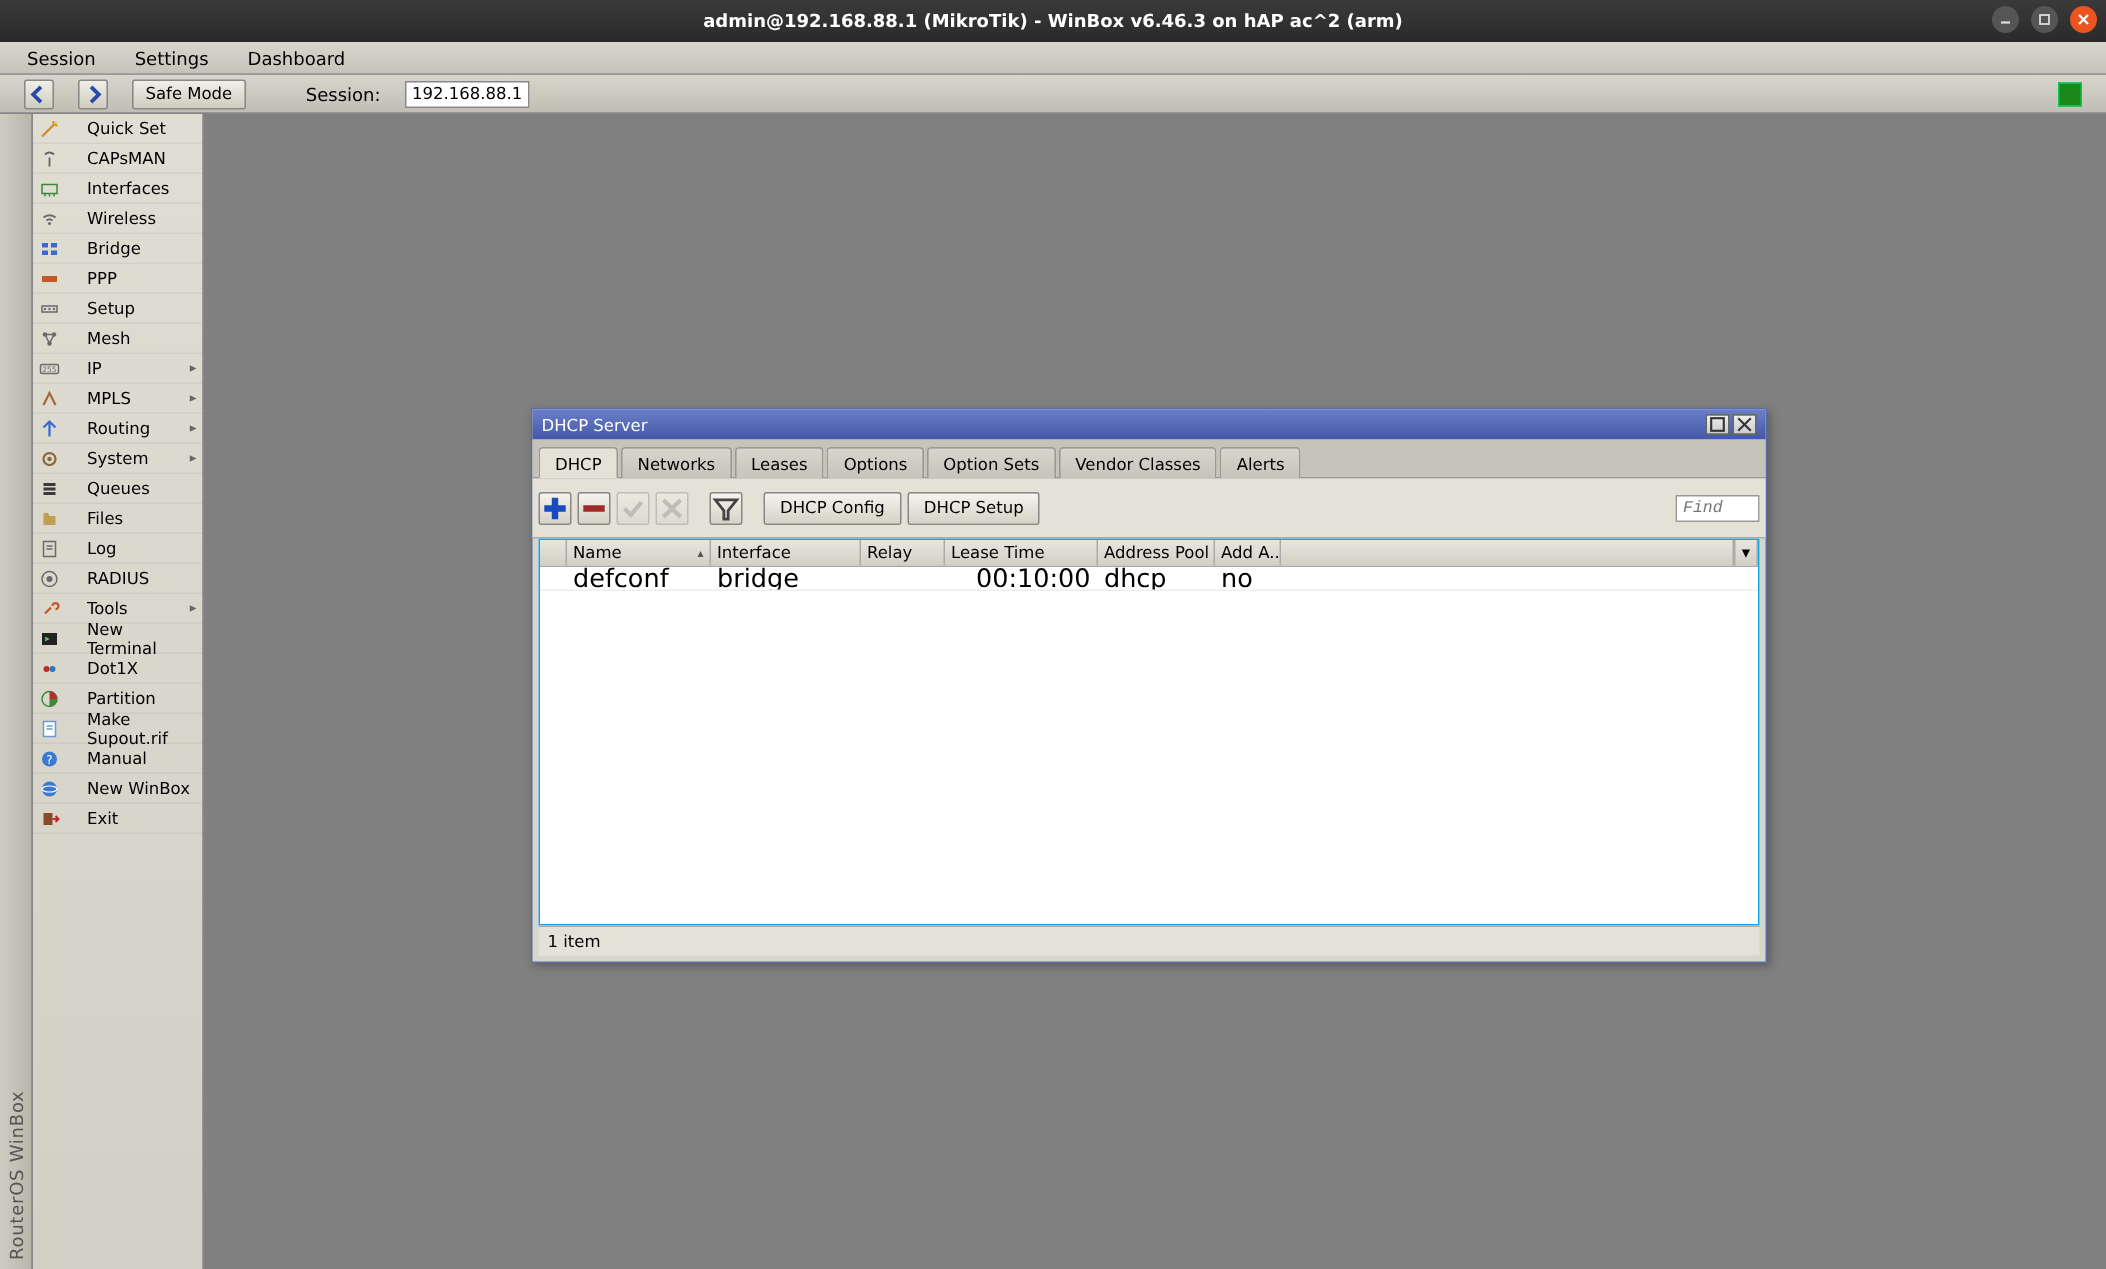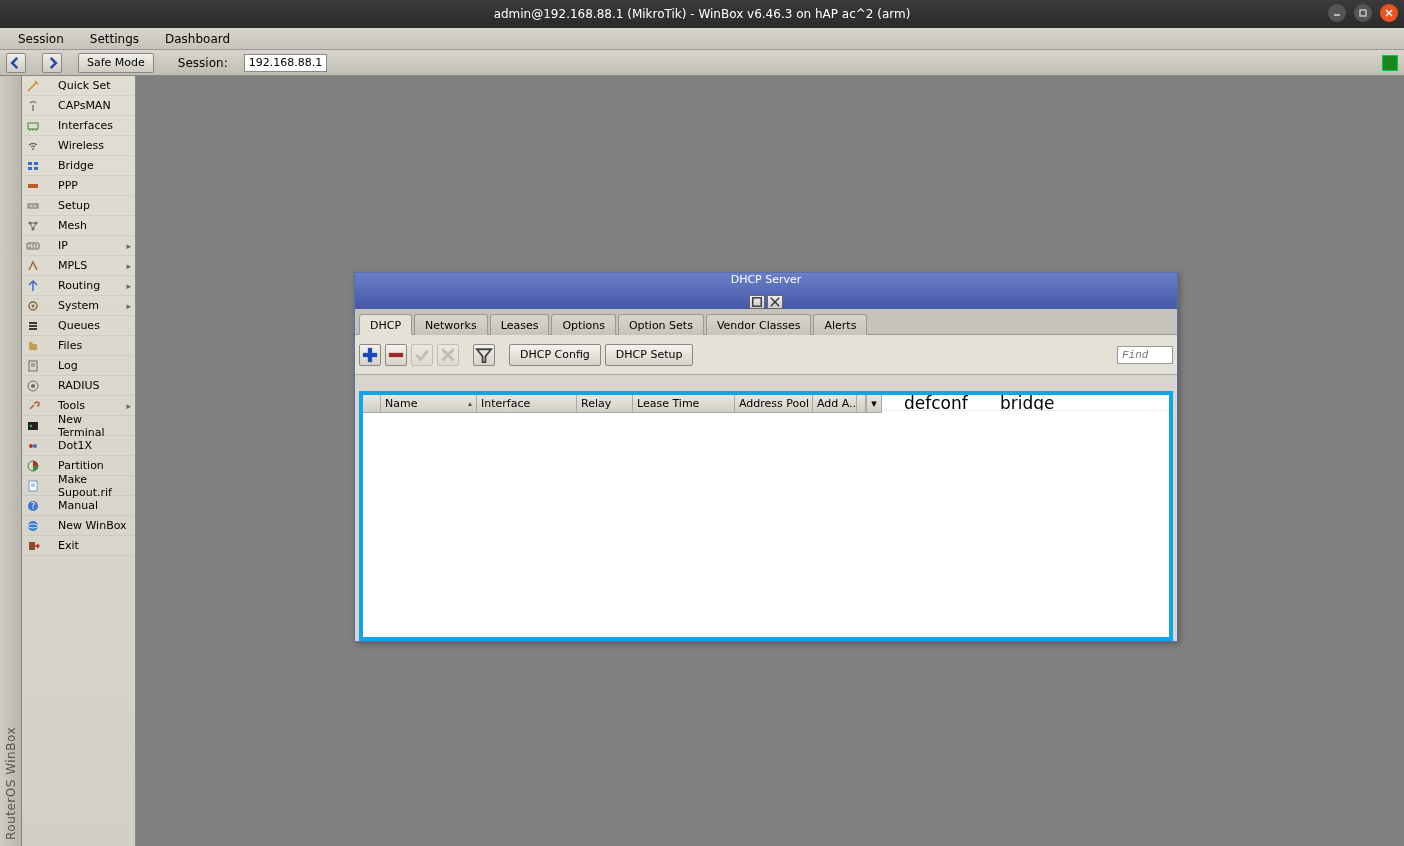--- a/index.html
+++ b/index.html
@@ -1,60 +1,60 @@
 <!DOCTYPE html>
 <html><head>
 <meta charset="utf-8">
 <style>
 * { box-sizing: border-box; margin: 0; padding: 0; font-family: "DejaVu Sans", Arial, sans-serif; }
 body { width: 1404px; height: 846px; background: #808080; overflow: hidden; font-size: 12px; }
 
-.titlebar { height: 28px; background: linear-gradient(#3a3a3a,#2a2a2a); color: #fff; display: flex; align-items: center; justify-content: center; position: relative; font-weight: normal; }
+.titlebar { height: 28px; background: linear-gradient(#3a3a3a,#2a2a2a); color: #fff; display: flex; align-items: center; justify-content: center; position: relative; font-weight: bold; }
 .titlebar .controls { position: absolute; right: 6px; top: 4px; display: flex; gap: 8px; }
 .wc { width: 18px; height: 18px; border-radius: 9px; display:flex; align-items:center; justify-content:center; color:#222; background:#555; cursor:pointer; }
 .wc.close { background:#e95420; color:#fff; }
 .wc svg { width:10px; height:10px; }
 
 .menubar { height: 22px; background: linear-gradient(#d8d5cc,#c6c3ba); border-bottom:1px solid #999; display:flex; align-items:center; padding:0 6px; gap:14px; font-size:12px; }
 .menubar span { cursor:pointer;margin-left:12px; }
 
-.toolbar { height: 26px; background: linear-gradient(#d8d5cc,#c0bdb4); border-bottom:1px solid #888; display:flex; align-items:center; padding:2px 6px; gap:16px; font-size:12px;justify-content:space-between; }
+.toolbar { height: 26px; background: linear-gradient(#d8d5cc,#c0bdb4); border-bottom:1px solid #888; display:flex; align-items:center; padding:2px 16px; gap:16px; font-size:12px;justify-content:space-between; }
 .tbtn { height:20px; min-width:20px; border:1px solid #888; background:linear-gradient(#f0efe8,#cfccC1); border-radius:2px; display:inline-flex; align-items:center; justify-content:center; padding:0 8px; cursor:pointer; font-size:11px; }
 .tbtn.icon { width:20px; padding:0; }
 .sessionip { background:#fff; border:1px solid #888; padding:1px 4px; font-size:11px; height:18px; display:inline-flex; align-items:center; min-width:80px; }
 .statusdot { width:16px; height:16px; background:#1a871a; border:1px solid #0c5; margin-left:auto; }
 
 .workspace { display:flex; height: calc(846px - 28px - 22px - 26px); }
 .leftrail { width:22px; background:linear-gradient(90deg,#cfccc1,#b8b5aa); border-right:1px solid #888; display:flex; align-items:flex-end; justify-content:center; }
 .leftrail .rtext { writing-mode: vertical-rl; transform: rotate(180deg); color:#555; font-size:12px; padding:6px 0 12px 0; letter-spacing:0.5px; }
 
 .sidebar { width:114px; background:linear-gradient(#e0ddd3,#d2cfc5); border-right:1px solid #888; overflow:hidden; }
 .sbitem { height:20px; display:flex; align-items:center; padding:0 4px; gap:18px; cursor:pointer; border-bottom:1px solid rgba(0,0,0,0.05); font-size:11px; position:relative; }
 .sbitem .arrow { position:absolute; right:4px; font-size:9px; color:#666; }
 .ico { width:14px; height:14px; display:inline-flex; align-items:center; justify-content:center; }
 .ico svg { width:14px; height:14px; }
 
 .mdi { flex:1; background:#808080; position:relative; }
 
 .window { position:absolute; left:218px; top:196px; width:824px; height:370px; border:1px solid #5a6fa8; background:#d8d5cc; box-shadow:2px 2px 6px rgba(0,0,0,0.3); display:flex; flex-direction:column; }
-.win-title { height:36px; background:linear-gradient(#6b7ec8,#4458a8); color:#fff; display:flex; align-items:center; padding:0 6px; font-size:11px; justify-content:space-between;flex-direction:column; }
+.win-title { height:20px; background:linear-gradient(#6b7ec8,#4458a8); color:#fff; display:flex; align-items:center; padding:0 6px; font-size:11px; justify-content:space-between; }
 .win-title .wtc { display:flex; gap:2px; }
 .wtb { width:16px; height:14px; background:linear-gradient(#eee,#ccc); border:1px solid #666; display:flex; align-items:center; justify-content:center; cursor:pointer; font-size:9px; color:#222; }
 
 .tabs { display:flex; height:26px; background:#c6c3ba; border-bottom:1px solid #999; padding:4px 4px 0 4px; gap:0; }
 .tab { padding:4px 10px; font-size:11px; background:linear-gradient(#d8d5cc,#c6c3ba); border:1px solid #999; border-bottom:none; margin-right:2px; border-radius:3px 3px 0 0; cursor:pointer; position:relative; top:1px; }
 .tab.active { background:#e4e1d7; font-weight:normal; z-index:2; border-bottom:1px solid #e4e1d7; }
 
 .wtoolbar { height:40px; background:#e4e1d7; border-bottom:1px solid #aaa; display:flex; align-items:center; padding:2px 4px; gap:4px; }
 .sqbtn { width:22px; height:22px; border:1px solid #888; background:linear-gradient(#f5f3ec,#d5d2c8); border-radius:2px; display:flex; align-items:center; justify-content:center; cursor:pointer; }
 .sqbtn.disabled { opacity:0.4; cursor:default; }
 .txtbtn { height:22px; border:1px solid #888; background:linear-gradient(#f5f3ec,#d5d2c8); border-radius:2px; padding:0 10px; font-size:11px; display:flex; align-items:center; cursor:pointer; }
 .findbox { margin-left:auto; width:56px; height:18px; border:1px solid #999; background:#fff; font-size:11px; font-style:italic; color:#888; padding:0 4px;font-family:Liberation Mono, monospace; }
 
-.tablewrap { background:#fff; flex:1; margin:16px 4px 0 4px; border:4px solid #0ea5e9; overflow:hidden; display:flex; flex-direction:row; }
+.tablewrap { background:#fff; flex:1; margin:0 4px 0 4px; border:1px solid #0ea5e9; overflow:hidden; display:flex; flex-direction:column; }
 .thead { display:flex; height:18px; background:linear-gradient(#e8e6de,#d2cfc5); border-bottom:1px solid #aaa; }
 .th { border-right:1px solid #aaa; font-size:11px; padding:1px 4px; display:flex; align-items:center; position:relative; cursor:pointer; white-space:nowrap; overflow:hidden; }
 .th .sort { font-size:8px; color:#555; margin-left:auto; }
 .th.drop { width:16px; background:linear-gradient(#e8e6de,#d2cfc5); border-left:1px solid #aaa; display:flex; align-items:center; justify-content:center; }
 .trow { display:flex; height:16px; font-size:17px; border-bottom:1px solid #eee; }
 .td { border-right:1px solid transparent; padding:0 4px; display:flex; align-items:center; white-space:nowrap; overflow:hidden; }
 
 .c0{width:18px;} .c1{width:96px;} .c2{width:100px;} .c3{width:56px;} .c4{width:102px; justify-content:flex-end;} .c5{width:78px;} .c6{width:44px;} .cfill{flex:1;}
 
 .statusbar { height:20px; background:#e4e1d7; border-top:1px solid #aaa; padding:2px 6px; font-size:11px; display:flex; align-items:center; margin:0 4px 4px 4px; }
@@ -95,21 +95,21 @@
       <svg viewBox="0 0 14 14">
         <path d="M8 3 L4 7 L8 11" fill="none" stroke="#2a4aa8" stroke-width="2"></path>
       </svg>
     </div>
   <div class="tbtn icon">
       <svg viewBox="0 0 14 14">
         <path d="M6 3 L10 7 L6 11" fill="none" stroke="#2a4aa8" stroke-width="2"></path>
       </svg>
     </div>
   <div class="tbtn">Safe Mode</div>
-  <span style="margin-left:8px;">Session:</span>
+  <span style="margin-left:24px;">Session:</span>
   <span class="sessionip">192.168.88.1</span>
   <div class="statusdot"></div>
 </div>
 
 <div class="workspace">
   <div class="leftrail">
     <div class="rtext">RouterOS WinBox</div>
   </div>
   <div class="sidebar" id="sidebar">
       <div class="sbitem">
@@ -426,16 +426,19 @@
               <div class="td c2">bridge</div>
               <div class="td c3"></div>
               <div class="td c4">00:10:00</div>
               <div class="td c5">dhcp</div>
               <div class="td c6">no</div>
               <div class="td cfill"></div>
             </div>
           </div>
       </div>
 
+      <div class="statusbar">
+        <span>1 item</span>
+      </div>
     </div>
 
   </div>
 </div>
 
 </body></html>

